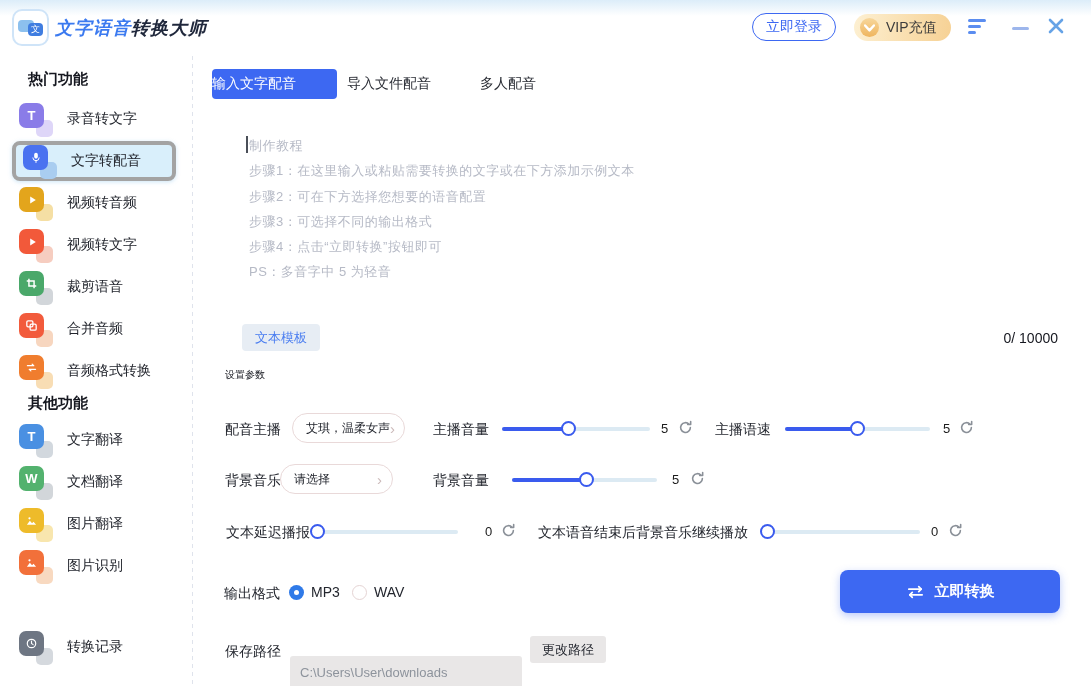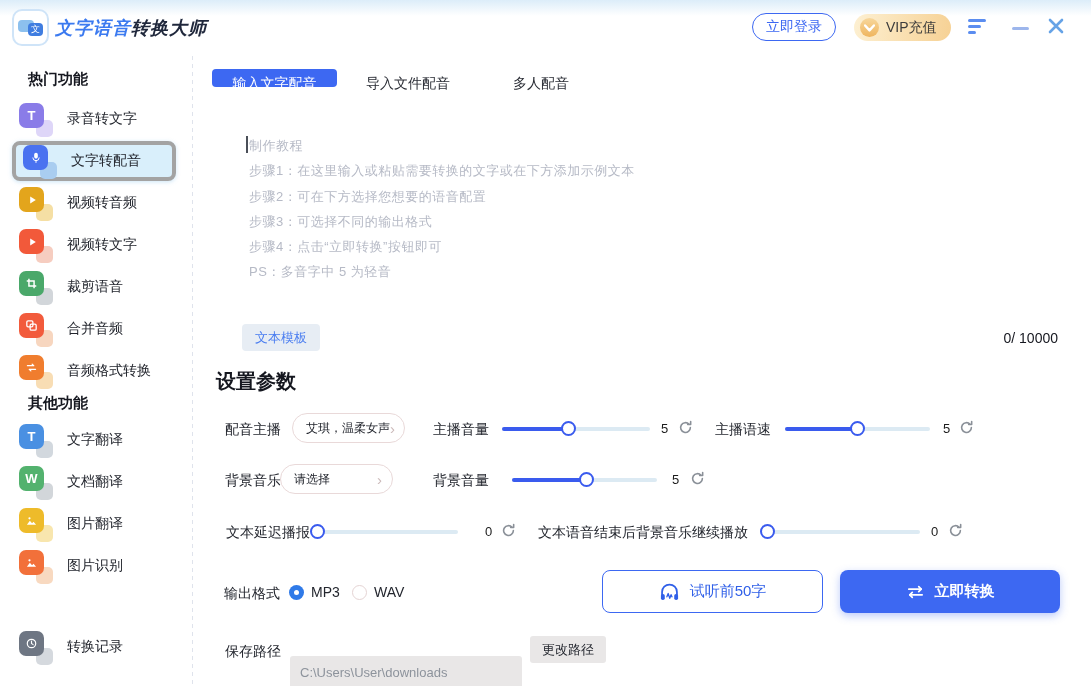--- a/index.html
+++ b/index.html
@@ -30,32 +30,32 @@
   
   .nav-sec{position:absolute;left:28px;font-size:15px;font-weight:bold;color:#15171f;white-space:nowrap}
   .nav-item{position:absolute;left:12px;width:164px;height:40px;display:flex;align-items:center;gap:14px;padding-left:7px;border-radius:8px;cursor:pointer}
   .nav-item.selected{background:#d9effb;border:4px solid #a3a3a3;box-shadow:0 1px 4px rgba(110,180,230,.35)}
   .ni{position:relative;width:34px;height:36px;flex:0 0 34px}
   .ni-sub{position:absolute;right:0;bottom:0;width:17px;height:17px;border-radius:5px}
   .ni-main{position:absolute;left:0;top:2px;width:25px;height:25px;border-radius:7px;display:flex;align-items:center;justify-content:center;color:#fff;font-weight:bold;font-size:13px}
   .nav-label{font-size:14px;color:#23262e;white-space:nowrap}
 
   
-  .tab{position:absolute;top:69px;height:18px;line-height:29px;text-align:center;font-size:14px;color:#2a2d35;border-radius:4px;cursor:pointer}
+  .tab{position:absolute;top:69px;height:30px;line-height:29px;text-align:left;font-size:14px;color:#2a2d35;border-radius:4px;cursor:pointer}
   .tab.active{background:#3d68f2;color:#fff}
 
   
   .editor{position:absolute;left:212px;top:108px;width:868px;height:205px;background:#fff;cursor:text}
   .caret{position:absolute;left:34px;top:28px;width:1.5px;height:17px;background:#4a4f58}
   .ph{position:absolute;left:37px;font-size:13px;color:#b6bac6;letter-spacing:.5px;white-space:nowrap}
   .btn-template{position:absolute;left:242px;top:324px;height:27px;padding:0 13px;background:#e7edf4;border-radius:4px;color:#4a7df0;font-size:13px;display:flex;align-items:center;cursor:pointer}
   .char-count{position:absolute;left:930px;top:330px;width:128px;text-align:right;font-size:14px;color:#15171f}
 
   
-  .params-title{position:absolute;left:216px;top:368px;font-size:20px;font-weight:bold;color:#15171f}
+  .params-title{position:absolute;left:225px;top:368px;font-size:10px;font-weight:normal;color:#15171f}
   .plabel{position:absolute;font-size:14px;color:#23262e;white-space:nowrap}
   .pvalue{position:absolute;font-size:13px;color:#1c1c1c}
   .dropdown{position:absolute;width:113px;height:30px;border:1px solid #e9d9d9;border-radius:15px;background:#fff;display:flex;align-items:center;justify-content:space-between;padding:0 10px 0 13px;font-size:12px;color:#23262e;cursor:pointer;white-space:nowrap}
   .chev{color:#cbb9b9;font-size:15px;line-height:1}
   .slider{position:absolute;height:15px;cursor:pointer}
   .sl-track{position:absolute;top:6px;left:0;width:100%;height:4px;border-radius:2px;background:#dceaf3}
   .sl-fill{position:absolute;top:6px;left:0;height:4px;border-radius:2px;background:#3a5bee}
   .sl-thumb{position:absolute;top:0;width:15px;height:15px;border-radius:50%;background:#fff;border:2.5px solid #3a5bee;margin-left:-8px;cursor:grab}
   .refresh{position:absolute;width:16px;height:16px;cursor:pointer}
   .radio{position:absolute;display:flex;align-items:center;gap:7px;font-size:14px;color:#23262e;cursor:pointer}
@@ -345,29 +345,20 @@
 
   <div class="plabel" style="left:224px;top:585px">输出格式</div>
   <div class="radio" style="left:289px;top:584px">
     <span class="rdot on"></span>
     <span>MP3</span>
   </div>
   <div class="radio" style="left:352px;top:584px">
     <span class="rdot off"></span>
     <span>WAV</span>
   </div>
-  <div class="btn-preview">
-    <svg viewBox="0 0 24 22" width="21" height="20">
-        <path d="M3.5 15v-4a8.5 8.5 0 0 1 17 0v4" fill="none" stroke="#2f5fe8" stroke-width="2"></path>
-        <rect x="2.2" y="13.2" width="4.4" height="7" rx="2" fill="#2f5fe8"></rect>
-        <rect x="17.4" y="13.2" width="4.4" height="7" rx="2" fill="#2f5fe8"></rect>
-        <path d="M9 16.5l1.5-3.8 1.8 5.6 1.5-4.2 1 2.4" fill="none" stroke="#2f5fe8" stroke-width="1.5" stroke-linejoin="round" stroke-linecap="round"></path>
-      </svg>
-    <span>试听前50字</span>
-  </div>
   <div class="btn-convert">
     <svg viewBox="0 0 20 14" width="19" height="14">
         <path d="M3 4h13" stroke="#fff" stroke-width="1.8" stroke-linecap="round"></path>
         <path d="M13.4 1.4L16 4l-2.6 2.6" fill="none" stroke="#fff" stroke-width="1.8" stroke-linecap="round" stroke-linejoin="round"></path>
         <path d="M17 10H4" stroke="#fff" stroke-width="1.8" stroke-linecap="round"></path>
         <path d="M6.6 7.4L4 10l2.6 2.6" fill="none" stroke="#fff" stroke-width="1.8" stroke-linecap="round" stroke-linejoin="round"></path>
       </svg>
     <span>立即转换</span>
   </div>
 

